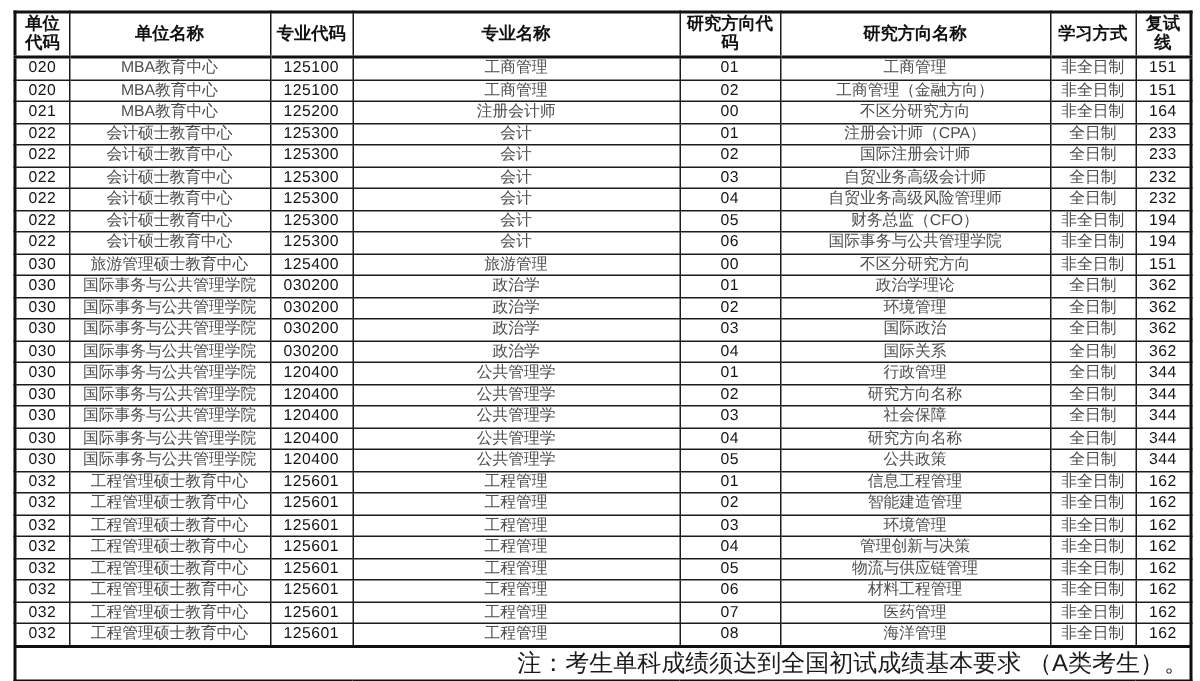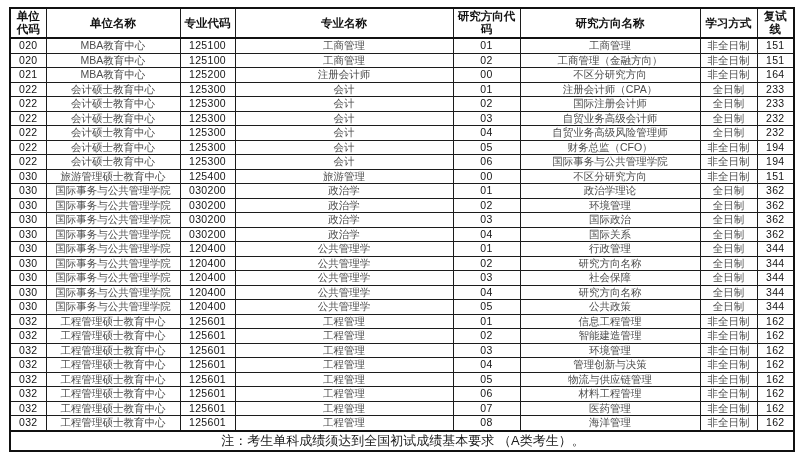--- a/index.html
+++ b/index.html
@@ -44,22 +44,22 @@
   }
   table.admission tbody td {
     height: 13.5px;
     font-size: 10.5px;
     line-height: 13px;
   }
   td.cn  { color: #4d4d4d; }
   td.num { color: #141414; letter-spacing: 0.3px; }
   table.admission tfoot td {
     height: 17px;
-    font-size: 13px;
-    text-align: center;
+    font-size: 16px;
+    text-align: right;
     padding-left: 3px;
     color: #1a1a1a;
     border-top: 2px solid #111111;
   }
 </style>
 </head>
 <body>
 
 <div class="page">
   <table class="admission">

